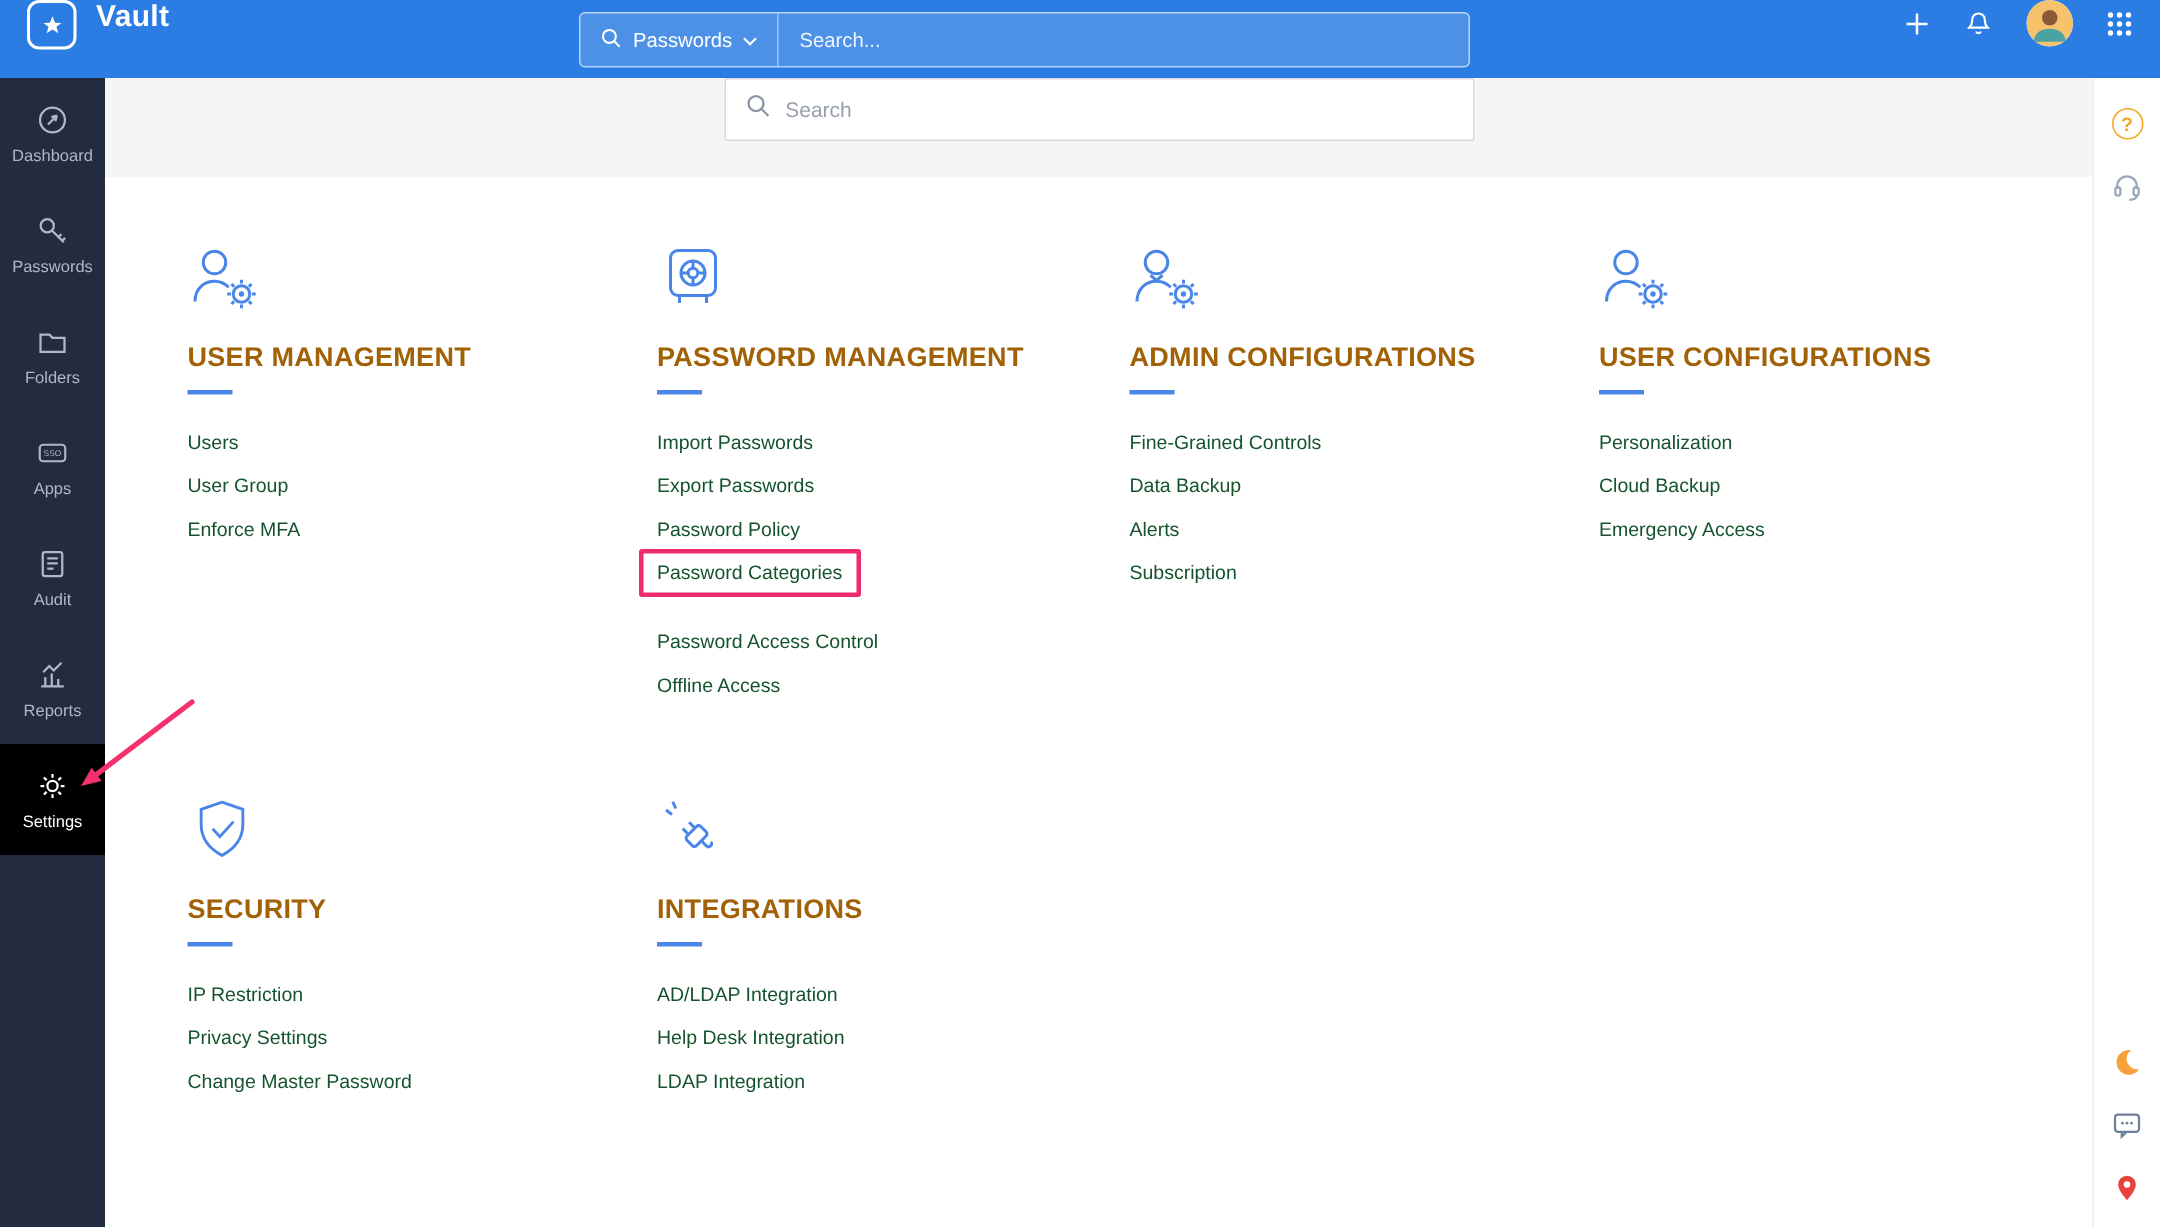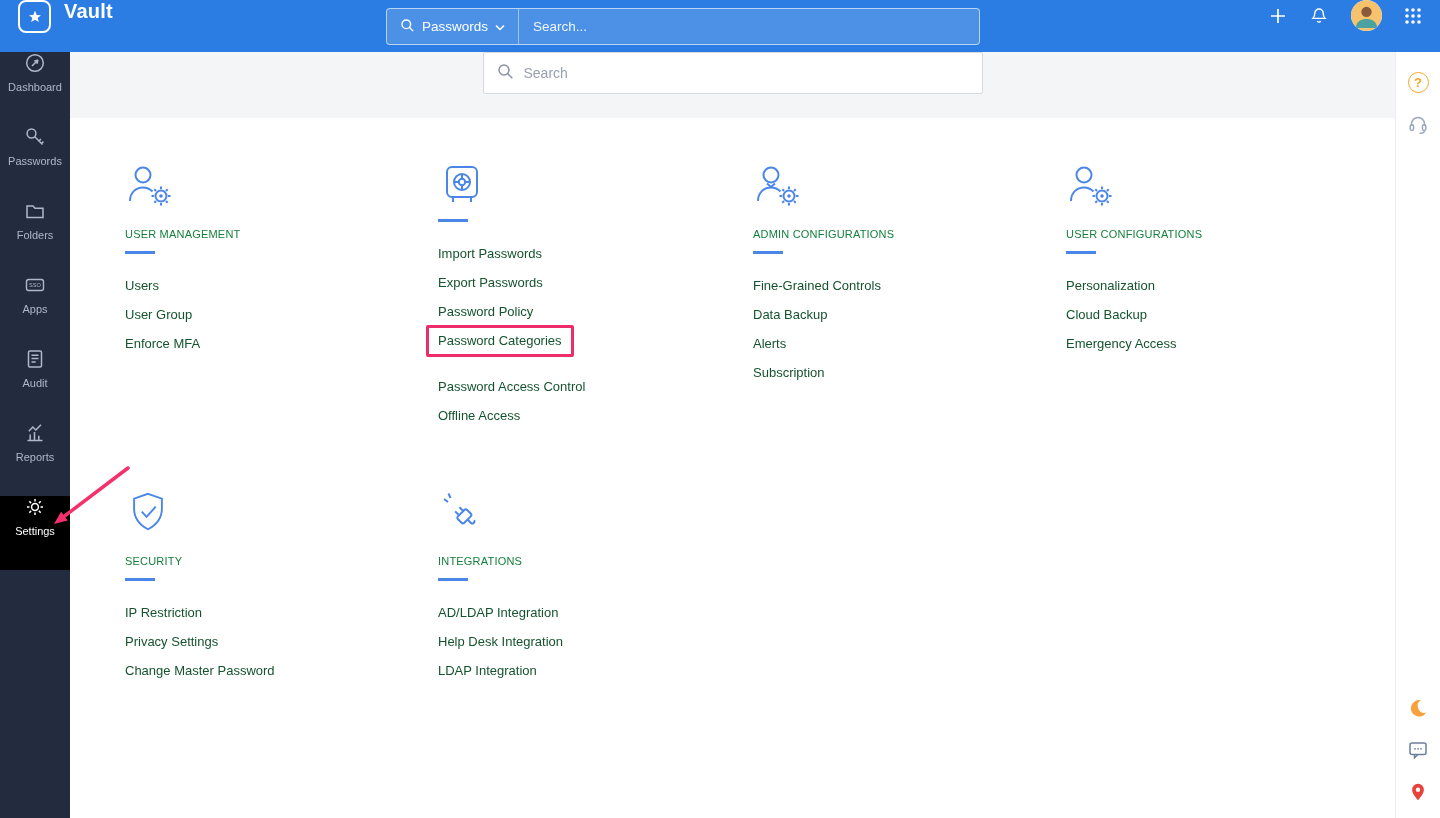--- a/index.html
+++ b/index.html
@@ -12,41 +12,41 @@
   .tb-search{position:absolute;left:386px;top:8px;width:594px;height:37px;background:rgba(255,255,255,.16);border:1px solid rgba(255,255,255,.6);border-radius:4px;display:flex;align-items:center}
   .tb-scope{display:flex;align-items:center;gap:7px;height:100%;padding:0 13px;border-right:1px solid rgba(255,255,255,.45);color:#fff;font-size:13.5px;cursor:pointer;white-space:nowrap}
   .tb-input{flex:1;height:100%;border:none;outline:none;background:transparent;color:#fff;font-size:13.5px;padding:0 14px;font-family:"Liberation Sans",sans-serif}
   .tb-input::placeholder{color:rgba(255,255,255,.9)}
   .tb-right{margin-left:auto;display:flex;align-items:center;gap:22px}
   .tb-icon{display:flex;align-items:center;justify-content:center;cursor:pointer}
   .avatar{width:31px;height:31px;border-radius:50%;overflow:hidden;background:#e9eef5;cursor:pointer}
 
   
   .sidebar{position:absolute;left:0;top:52px;width:70px;height:766px;background:#222c3e;display:flex;flex-direction:column;z-index:4}
-  .side-item{height:74px;display:flex;flex-direction:column;align-items:center;gap:7px;color:#aeb8ca;font-size:11px;cursor:pointer}
+  .side-item{height:74px;display:flex;flex-direction:column;align-items:center;justify-content:center;gap:7px;color:#aeb8ca;font-size:11px;cursor:pointer}
   .side-item.active{background:#000;color:#fff}
   .side-item svg{display:block}
 
   
   .rightrail{position:absolute;right:0;top:52px;width:45px;height:766px;background:#fff;border-left:1px solid #ebedf0;display:flex;flex-direction:column;align-items:center;padding:18px 0 14px;z-index:4}
   .rr-icon{width:24px;height:24px;display:flex;align-items:center;justify-content:center;cursor:pointer;margin-bottom:18px}
   .help-circle{width:21px;height:21px;border-radius:50%;border:1.6px solid #f5a623;color:#f5a623;font-size:13px;font-weight:bold;display:flex;align-items:center;justify-content:center}
   .rr-push{margin-top:auto}
 
   
   .main{position:absolute;left:70px;top:52px;width:1325px;height:766px;background:#fff}
   .search-band{height:66px;background:#f4f5f7;display:flex;align-items:flex-start;justify-content:center}
   .main-search{width:500px;height:42px;background:#fff;border:1px solid #d6d9de;border-radius:2px;display:flex;align-items:center;padding:0 13px;gap:10px}
   .main-search input{flex:1;border:none;outline:none;font-size:14px;color:#3c4556;font-family:"Liberation Sans",sans-serif}
   .main-search input::placeholder{color:#98a0ad}
   .content{padding:40px 0 0 55px}
   .grid{display:grid;grid-template-columns:313px 315px 313px 320px}
   .row2{margin-top:48px}
   .section .s-icon{height:50px;display:flex;align-items:flex-end}
-  .section h3{margin-top:20px;font-size:11px;font-weight:normal;color:#15803d;letter-spacing:.2px}
+  .section h3{margin-top:20px;font-size:18px;font-weight:bold;color:#a16207;letter-spacing:.2px}
   .accent{width:30px;height:3px;background:#4a86e8;margin-top:11px}
   .section ul{list-style:none;margin-top:24px}
   .section li{font-size:13px;color:#14532d;margin-bottom:13px;cursor:pointer;width:max-content;line-height:16px}
   .section li.hl{border:3px solid #ed2d6a;padding:5px 9px;margin:-8px 0 22px -12px;border-radius:2px}
 
   
   .annot{position:absolute;left:0;top:0;width:1440px;height:818px;pointer-events:none;z-index:10}
 </style>
 </head>
 <body>
@@ -216,20 +216,21 @@
       <div class="section">
         <div class="s-icon">
           <svg width="48" height="46" viewBox="0 0 48 44" fill="none" stroke="#4a86e8" stroke-width="2">
               <rect x="9" y="4" width="30" height="30" rx="5"></rect>
               <path d="M15 34 v5 M33 34 v5"></path>
               <circle cx="24" cy="19" r="8"></circle>
               <circle cx="24" cy="19" r="3.2"></circle>
               <path d="M24 11.5v3.5M24 22.5v4M16.5 19h4M27.5 19h4"></path>
             </svg>
         </div>
+        <h3>PASSWORD MANAGEMENT</h3>
         <div class="accent"></div>
         <ul>
           <li>Import Passwords</li>
           <li>Export Passwords</li>
           <li>Password Policy</li>
           <li class="hl">Password Categories</li>
           <li>Password Access Control</li>
           <li>Offline Access</li>
         </ul>
       </div>

